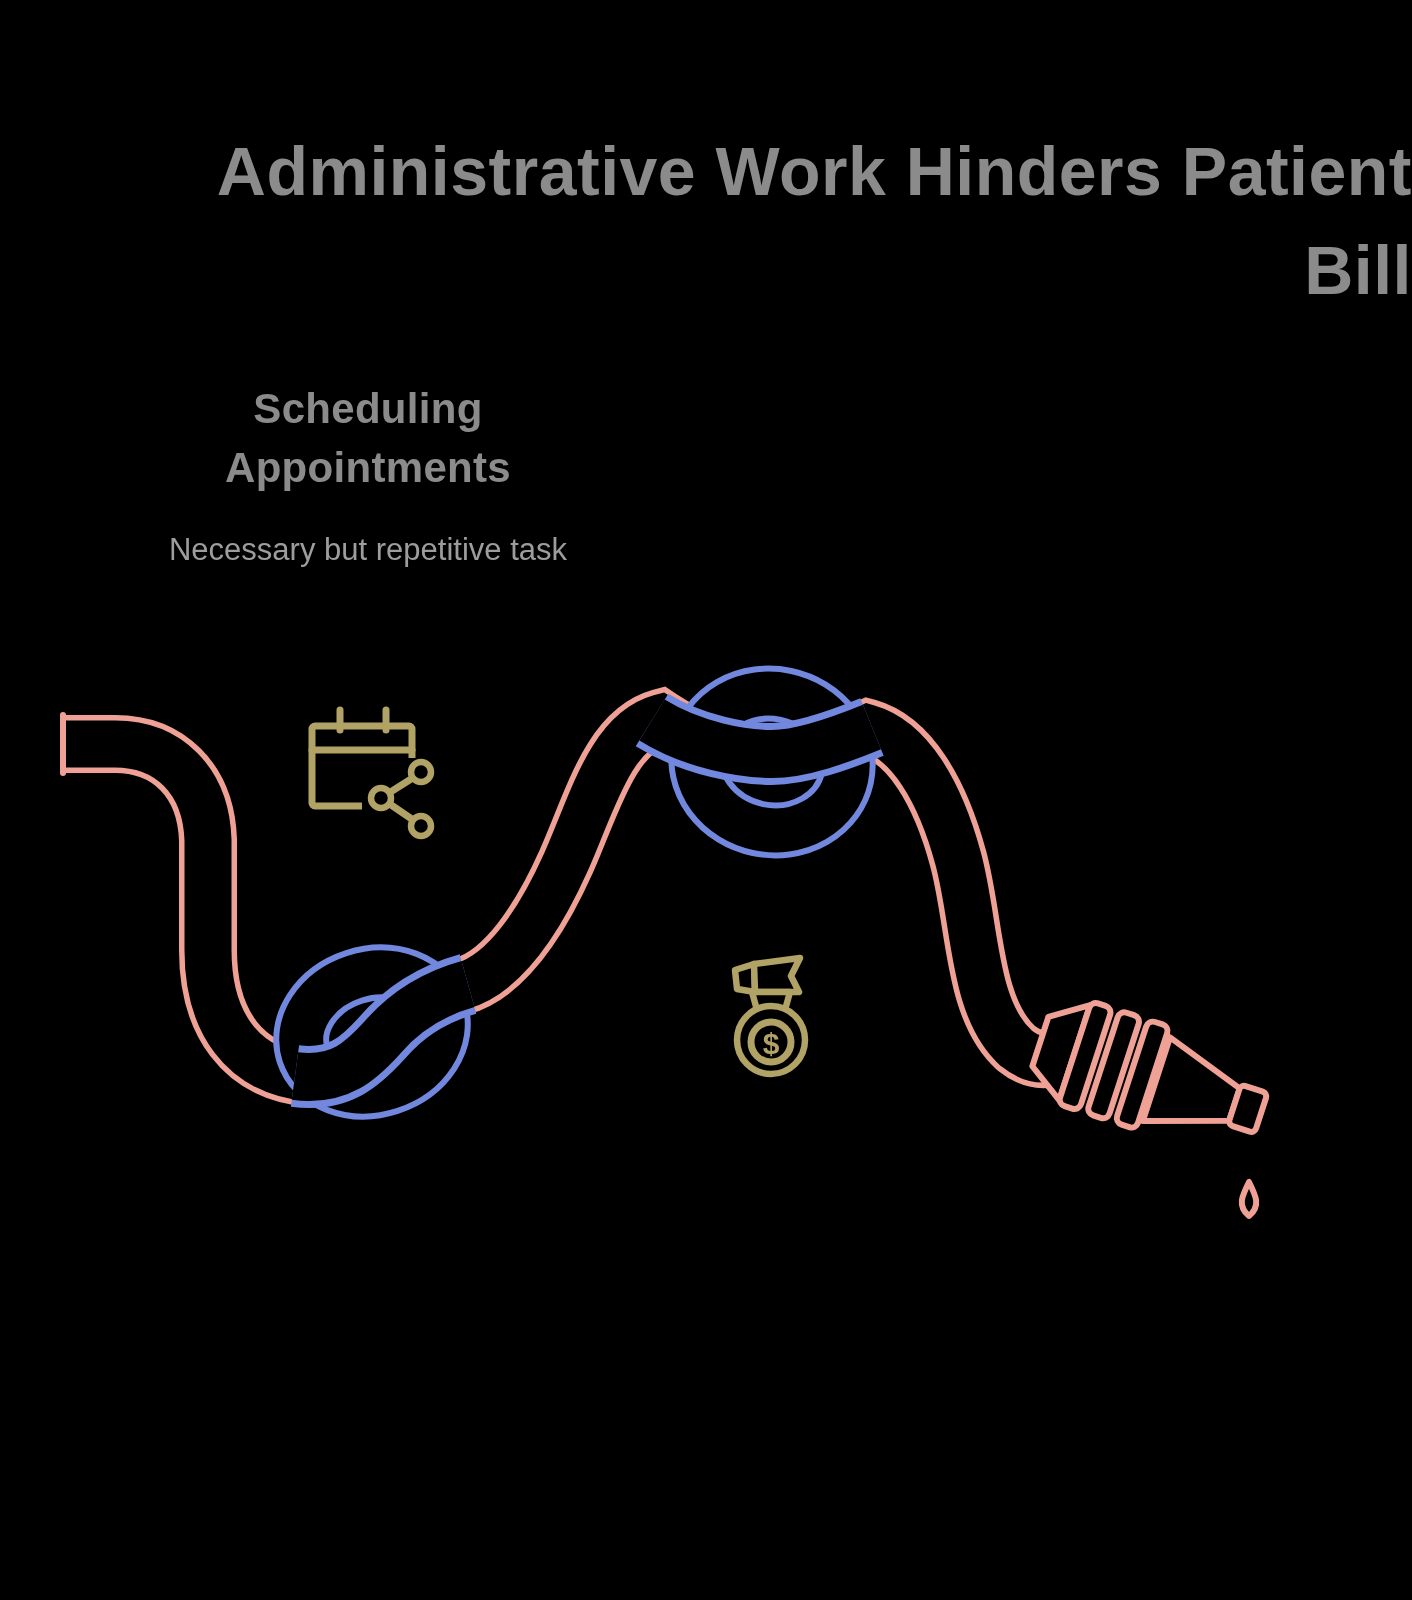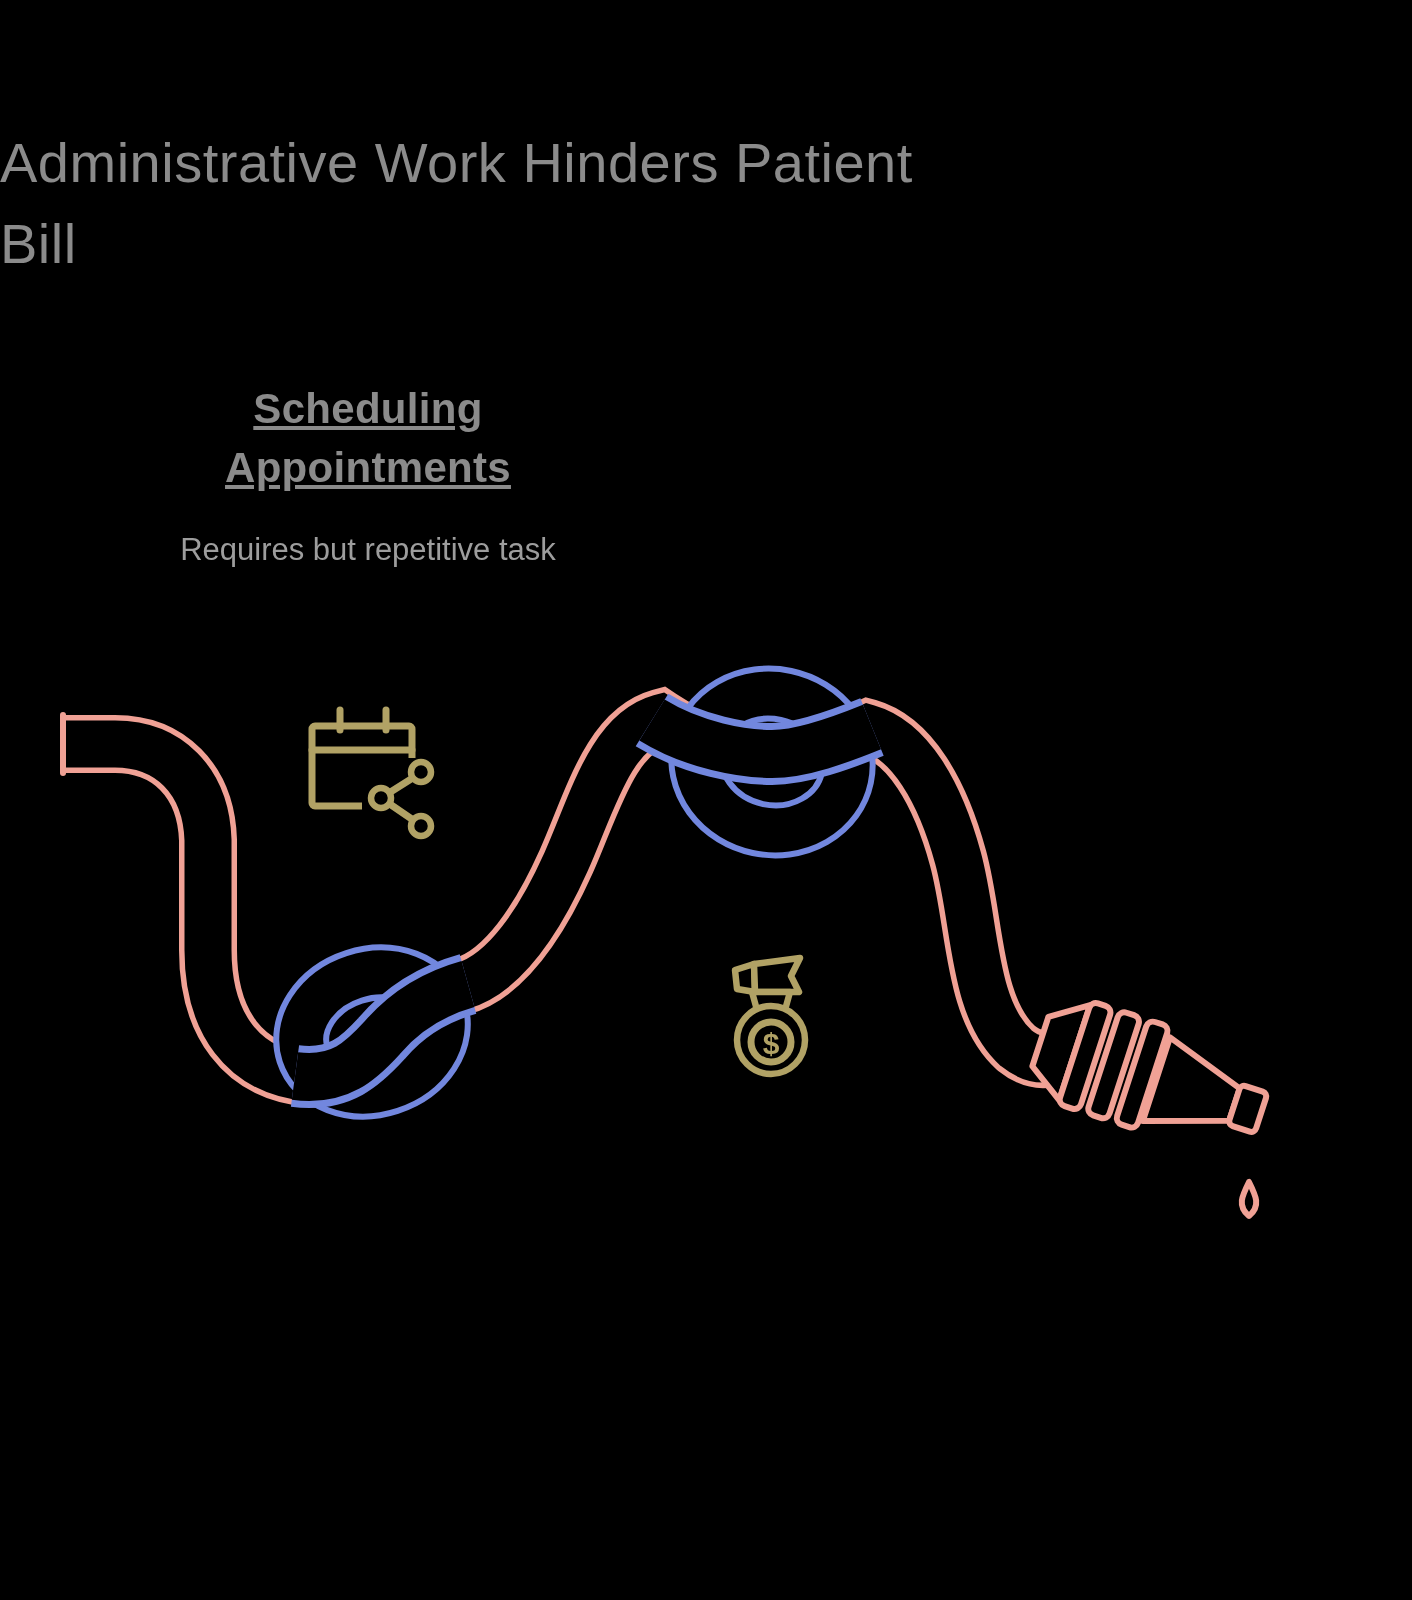--- a/index.html
+++ b/index.html
@@ -11,32 +11,32 @@
     --icon_gold:#b1a265;
   }
   html,body{margin:0;padding:0;background:var(--background);}
   body{
     width:1412px;height:1600px;position:relative;overflow:hidden;
     font-family:"Liberation Sans","DejaVu Sans",sans-serif;
   }
   .stage{position:absolute;inset:0;width:1412px;height:1600px;}
   .title{
     position:absolute;left:0;right:0;top:122px;
-    text-align:left;color:var(--title_text);
-    font-size:56px;font-weight:400;line-height:1.45;letter-spacing:.5px;
+    text-align:right;color:var(--title_text);
+    font-size:68px;font-weight:700;line-height:1.45;letter-spacing:.5px;
   }
   .section-heading{
     position:absolute;text-align:center;color:var(--title_text);
     font-size:42px;font-weight:700;line-height:1.4;letter-spacing:.3px;
   }
   .section-sub{
     position:absolute;text-align:center;color:var(--body_text);
     font-size:31px;font-weight:400;line-height:1.5;
   }
-  .heading-scheduling{left:138px;width:460px;top:380px;text-decoration:underline;}
+  .heading-scheduling{left:138px;width:460px;top:380px;}
   .sub-scheduling{left:148px;width:440px;top:527px;}
   .heading-billing{left:565px;width:400px;top:1180px;}
   .sub-billing{left:600px;width:330px;top:1262px;}
 
   svg{position:absolute;top:0;left:0;}
   .hose-outer{fill:none;stroke:var(--hose);stroke-width:58;}
   .hose-inner{fill:none;stroke:var(--background);stroke-width:47;}
   .knot-ring-outer{fill:none;stroke:var(--knot);stroke-width:56;}
   .knot-ring-inner{fill:none;stroke:var(--background);stroke-width:44;}
   .knot-thru-outer{fill:none;stroke:var(--knot);stroke-width:62;}
@@ -110,16 +110,16 @@
       <text x="771" y="1043" text-anchor="middle" dominant-baseline="central" class="gold-glyph">$</text>
     </g>
   </svg>
 
   <div class="title">
     <div>Administrative Work Hinders Patient</div>
     <div>Bill</div>
   </div>
 
   <div class="section-heading heading-scheduling">Scheduling Appointments</div>
-  <div class="section-sub sub-scheduling">Requires but repetitive task</div>
+  <div class="section-sub sub-scheduling">Necessary but repetitive task</div>
 
 
 </div>
 
 </body></html>

